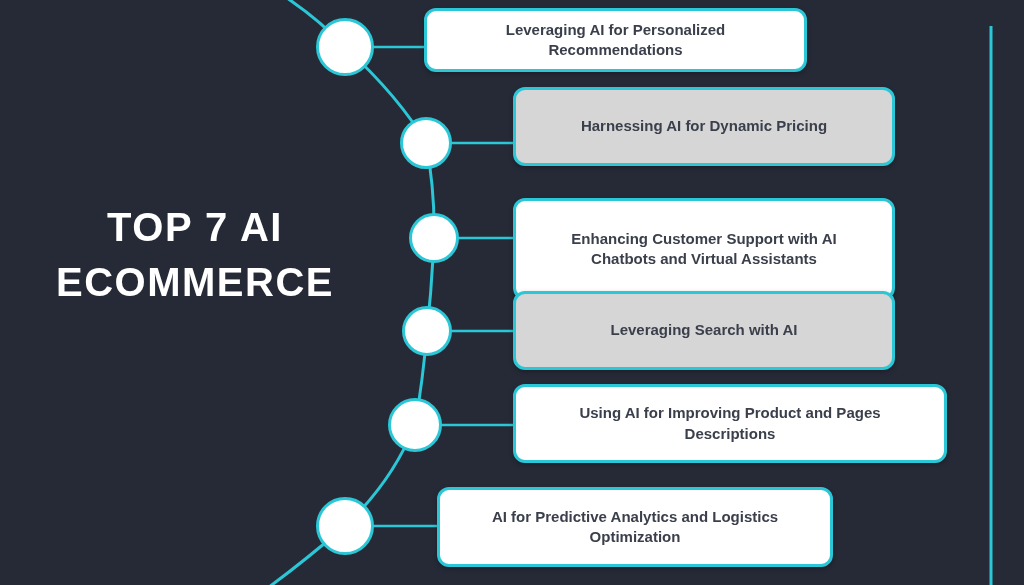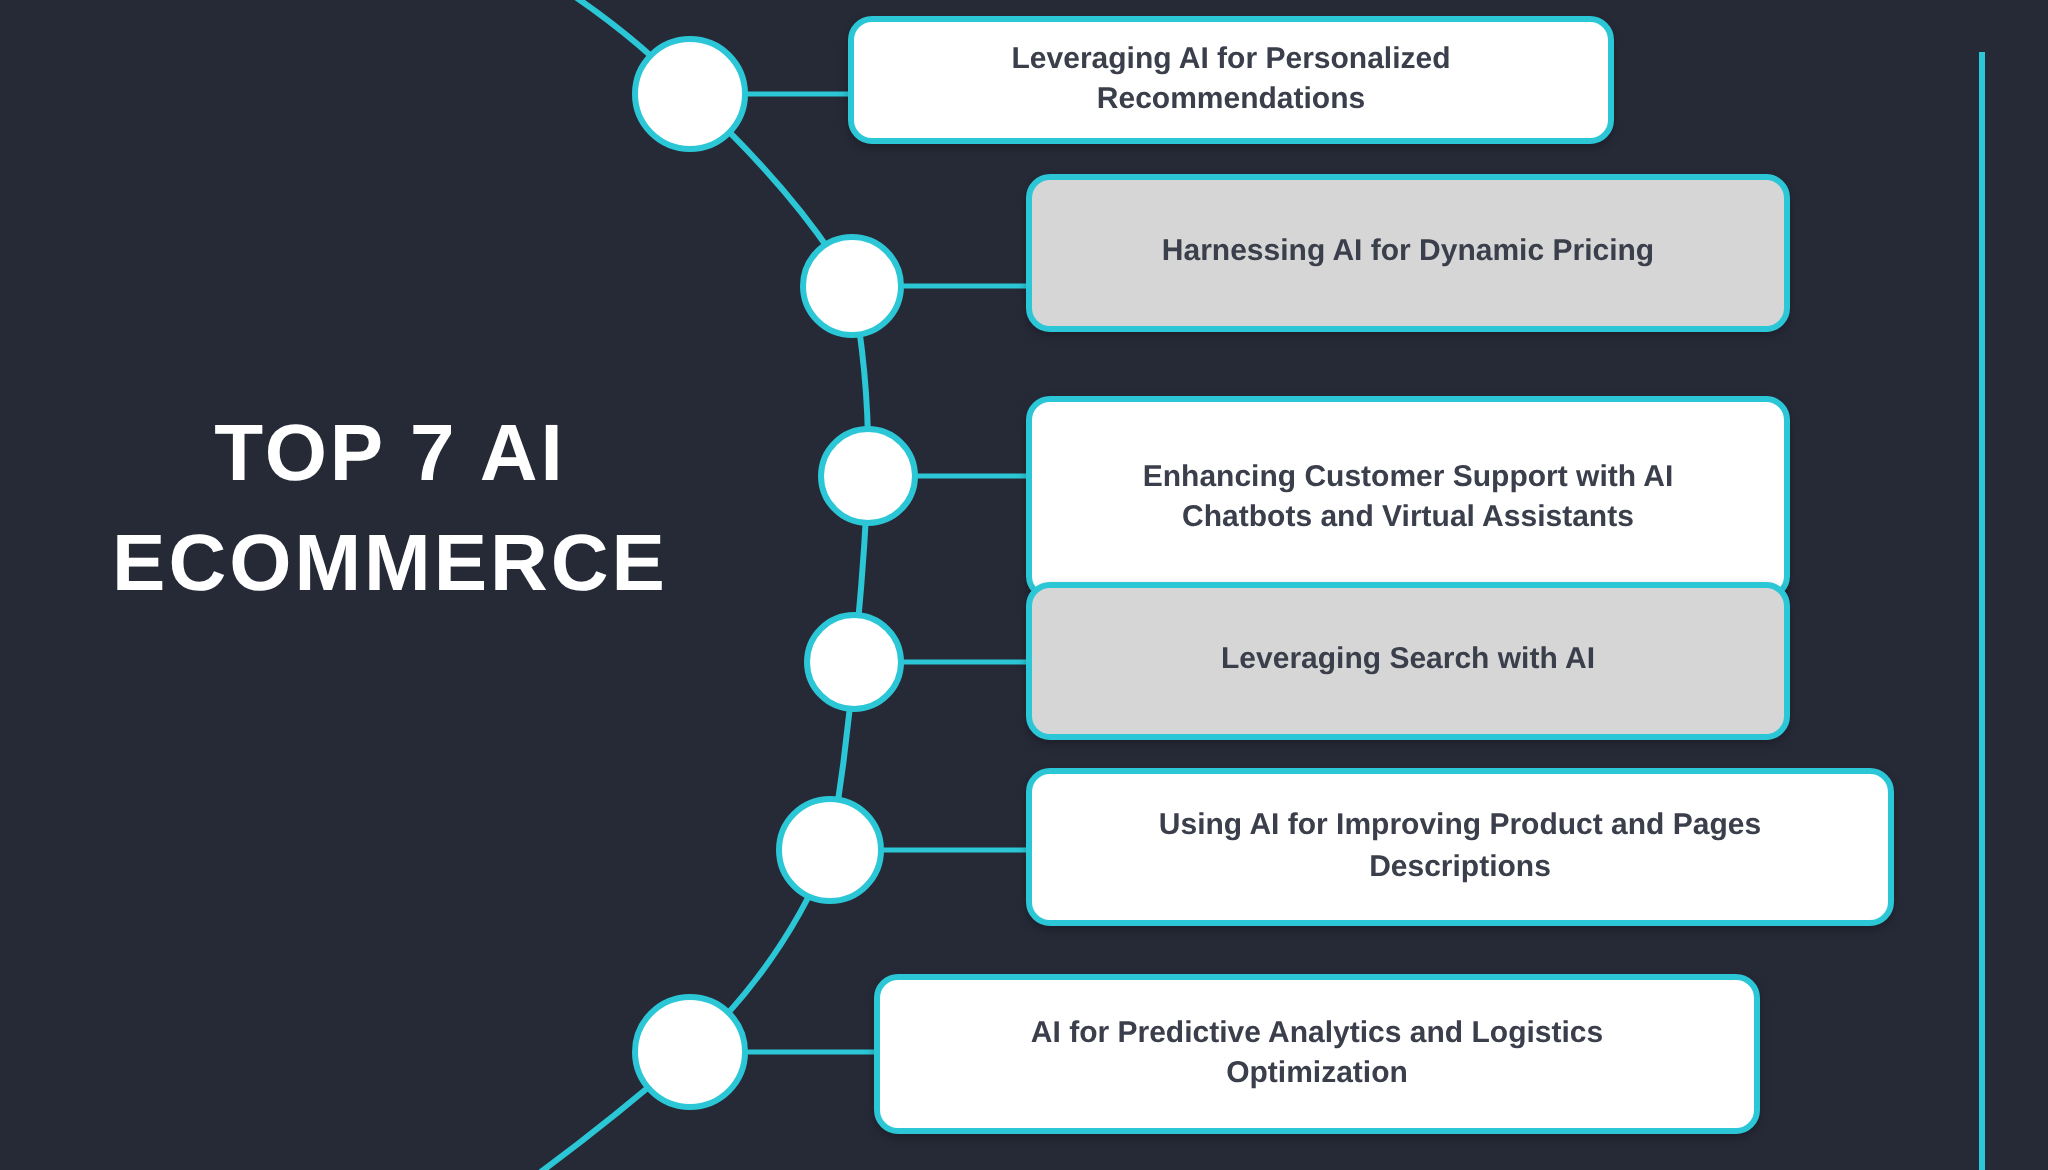--- a/index.html
+++ b/index.html
@@ -61,21 +61,21 @@
     font-size: 15px;
     line-height: 1.35;
     box-shadow: 0 2px 5px rgba(0,0,0,0.25);
   }
   .box.gray { background: #d6d6d6; }
   .box.b1 { left: 424px; top: 8px;   width: 383px; height: 64px; }
   .box.b2 { left: 513px; top: 87px; width: 382px; height: 79px; }
   .box.b3 { left: 513px; top: 198px; width: 382px; height: 102px; }
   .box.b4 { left: 513px; top: 291px; width: 382px; height: 79px; }
   .box.b5 { left: 513px; top: 384px; width: 434px; height: 79px; }
-  .box.b6 { left: 437px; top: 487px; width: 443px; height: 80px; }
+  .box.b6 { left: 437px; top: 487px; width: 396px; height: 80px; }
 </style>
 </head>
 <body>
 
 <div class="canvas">
 
   <svg class="lines" viewBox="0 0 1024 585" xmlns="http://www.w3.org/2000/svg">
 
     <path d="M 278 -8
              Q 318 18 345 47

